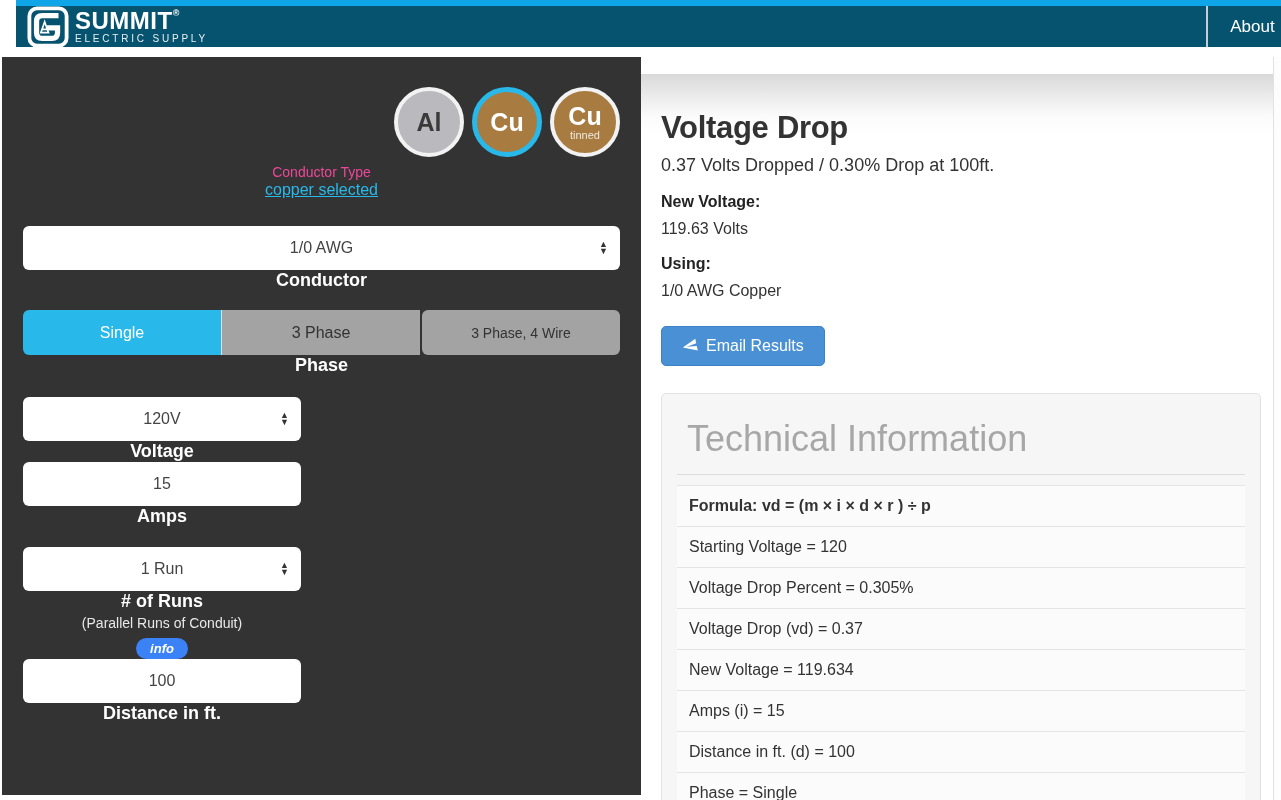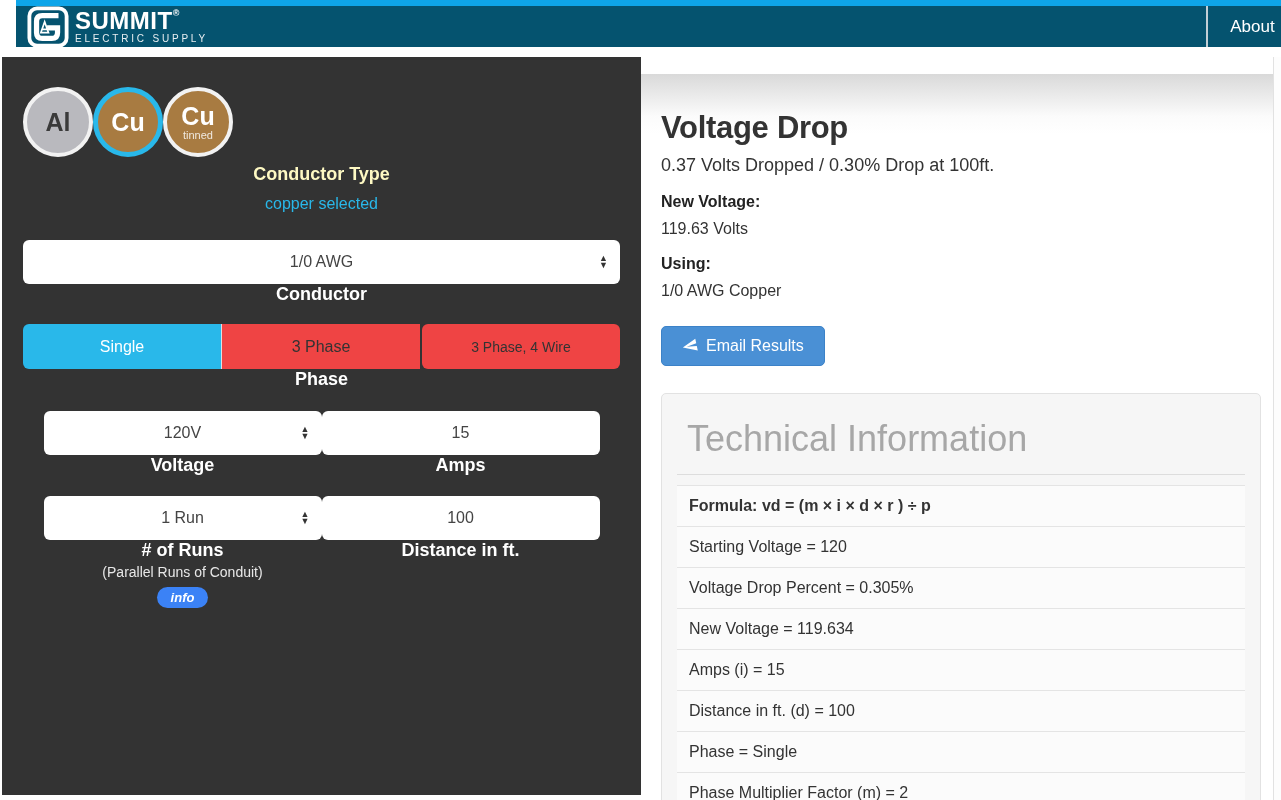--- a/index.html
+++ b/index.html
@@ -16,50 +16,50 @@
   .brand-reg { font-size:9px; vertical-align:top; }
   .brand-tagline { font-size:10px; letter-spacing:2.8px; margin-top:1px; color:#e8eef1; }
   .about { position:absolute; right:0; top:0; height:100%; width:91px;
     border-left:2px solid #C2CFD6; display:flex; align-items:center; justify-content:center;
     color:#fff; font-size:17px; cursor:pointer; }
 
   
   .left-panel { position:absolute; left:2px; top:57px; width:639px; height:738px;
     background:#333333; padding:0 21px; text-align:center; color:#fff; }
 
-  .circles { display:flex; justify-content:flex-start; align-items:center; margin-top:30px; }
+  .circles { display:flex; justify-content:flex-end; align-items:center; gap:8px; margin-top:30px; }
   .circle { width:70px; height:70px; border-radius:50%; display:flex; flex-direction:column;
     align-items:center; justify-content:center; cursor:pointer; }
   .circle-al { background:#B9B9BE; border:4px solid #F2F2F2; color:#3A3A3A; }
   .circle-cu { background:#A87B41; border:5px solid #29B8EA; color:#fff; }
   .circle-tinned { background:#A87B41; border:4px solid #F2F2F2; color:#fff; }
   .circle-label { font-size:25px; font-weight:bold; line-height:1; }
   .circle-sublabel { font-size:11px; color:#F0E9DF; line-height:1; margin-top:1px; }
 
-  .section-label { font-size:18px; font-weight:bold; color:#fef9c3; }
+  .section-label { font-size:14px; font-weight:normal; color:#ec4899; }
   .conductor-type-label { margin-top:7px; }
-  .selected-status { font-size:16px; color:#29B8EA; margin-top:10px; }
+  .selected-status { font-size:16px; color:#29B8EA; margin-top:1px;text-decoration:underline; }
 
   .select-box { position:relative; height:44px; background:#fff; border-radius:6px;
     display:flex; align-items:center; justify-content:center; color:#444; font-size:16px;
     cursor:pointer; }
   .select-arrows { position:absolute; right:12px; top:50%; transform:translateY(-50%);
     display:flex; flex-direction:column; color:#333; font-size:9px; line-height:7px; }
   .full { width:100%; }
   .mt-select { margin-top:27px; }
   .ctl-label { font-size:18px; font-weight:bold; margin-top:0; }
 
   .phase-group { display:flex; margin-top:19px; height:45px; }
   .phase-btn { flex:1; display:flex; align-items:center; justify-content:center;
-    font-size:16px; cursor:pointer; background:#ef4444; color:#333; }
+    font-size:16px; cursor:pointer; background:#a3a3a3; color:#333; }
   .phase-selected { background:#29B8EA; color:#fff; border-radius:6px 0 0 6px; }
   .phase-mid { border-radius:0; border-left:1px solid #e0e0e0; }
   .phase-last { border-radius:6px; margin-left:2px; font-size:14px; }
 
-  .two-col { display:flex; justify-content:center; margin-top:21px; }
+  .two-col { display:flex; justify-content:space-between; margin-top:21px;flex-direction:column; }
   .col { width:278px; }
   .num-input { width:100%; height:44px; background:#fff; border:none; border-radius:6px;
     text-align:center; font-size:16px; color:#444; font-family:"Liberation Sans", sans-serif; }
   .sub-note { font-size:14px; color:#E8E8E8; margin-top:3px; }
   .info-pill { display:inline-block; margin-top:7px; background:#3b82f6; color:#fff;
     font-size:13px; font-weight:bold; font-style:italic; padding:3px 14px;
     border-radius:12px; cursor:pointer; }
 
   
   .right-panel { position:absolute; left:641px; top:74px; width:640px; height:743px;
@@ -197,20 +197,21 @@
   <div class="tech-panel">
     <div class="tech-title">Technical Information</div>
     <div class="tech-rows">
       <div class="tech-row tech-formula">Formula: vd = (m × i × d × r ) ÷ p</div>
       <div>
 
           <div class="tech-row">Starting Voltage = 120</div>
 
           <div class="tech-row">Voltage Drop Percent = 0.305%</div>
 
+          <div class="tech-row">Voltage Drop (vd) = 0.37</div>
 
           <div class="tech-row">New Voltage = 119.634</div>
 
           <div class="tech-row">Amps (i) = 15</div>
 
           <div class="tech-row">Distance in ft. (d) = 100</div>
 
           <div class="tech-row">Phase = Single</div>
 
           <div class="tech-row">Phase Multiplier Factor (m) = 2</div>

